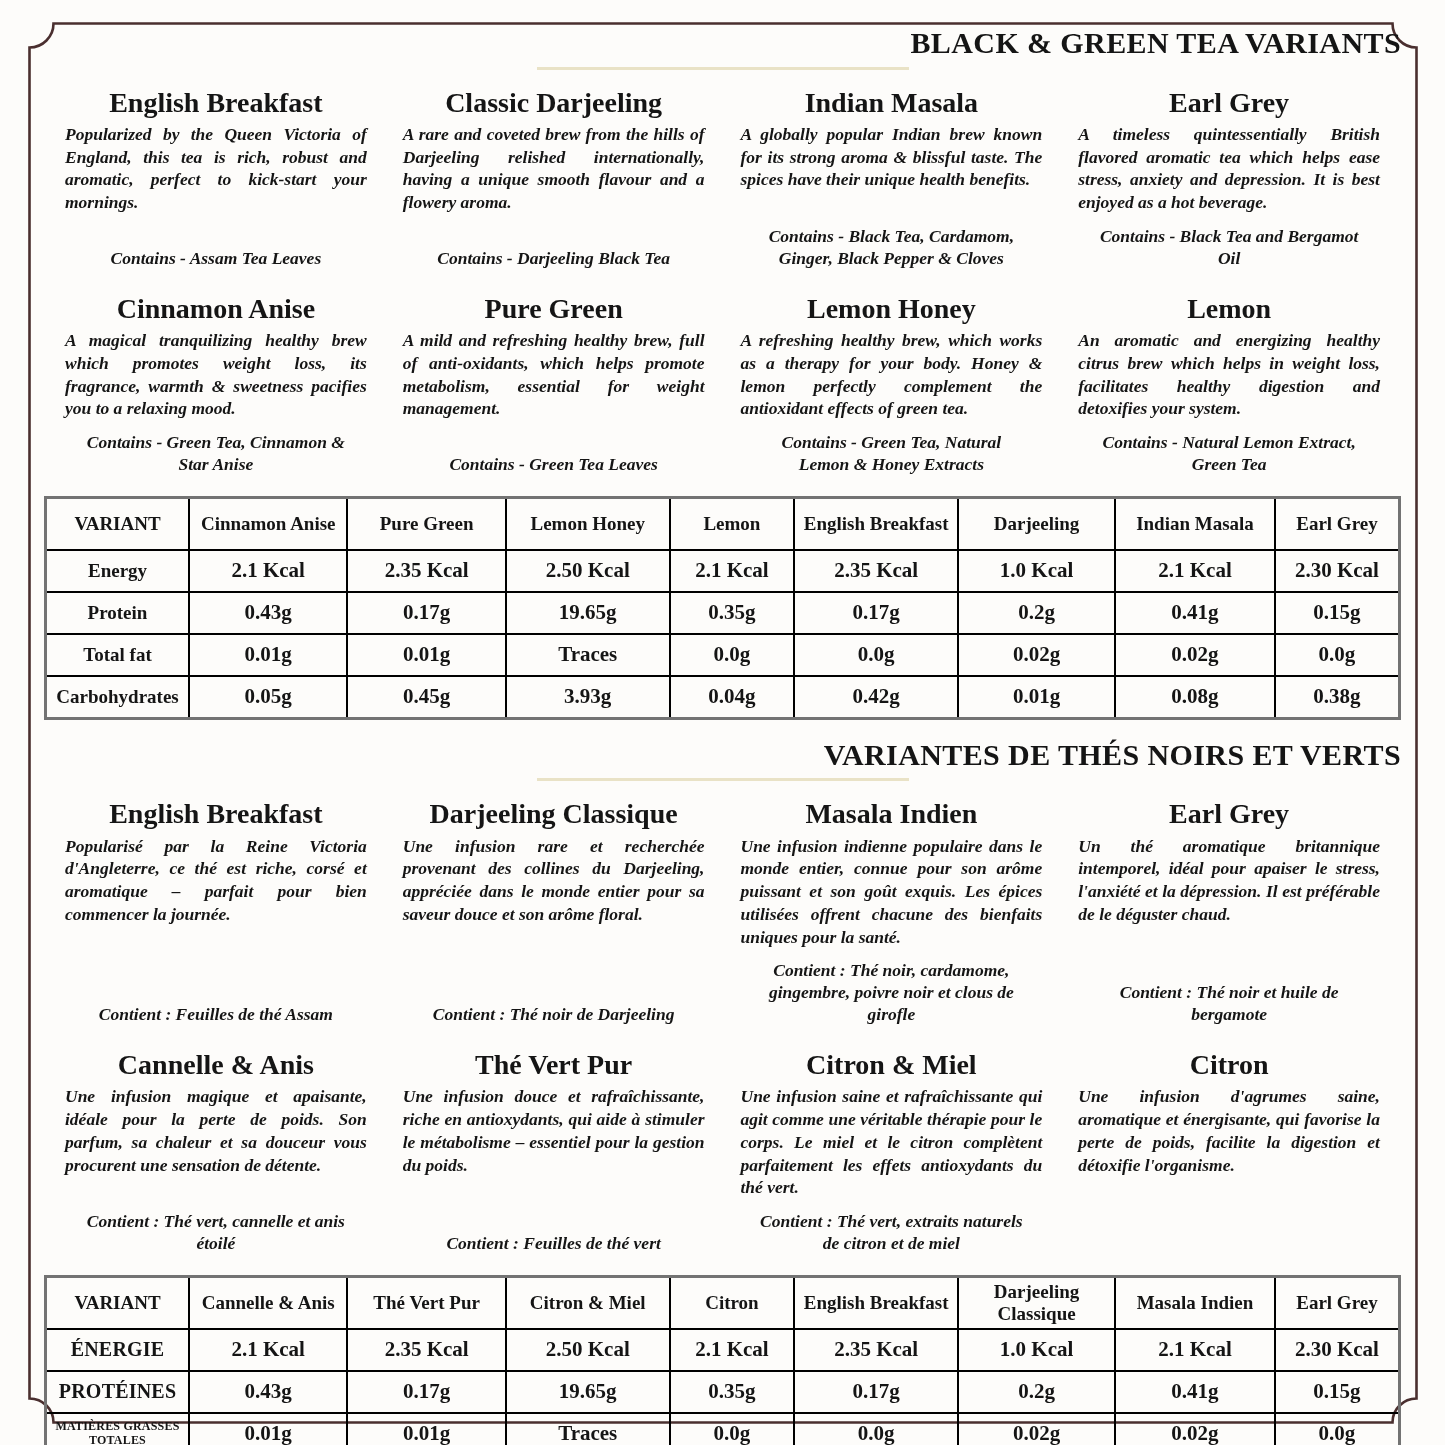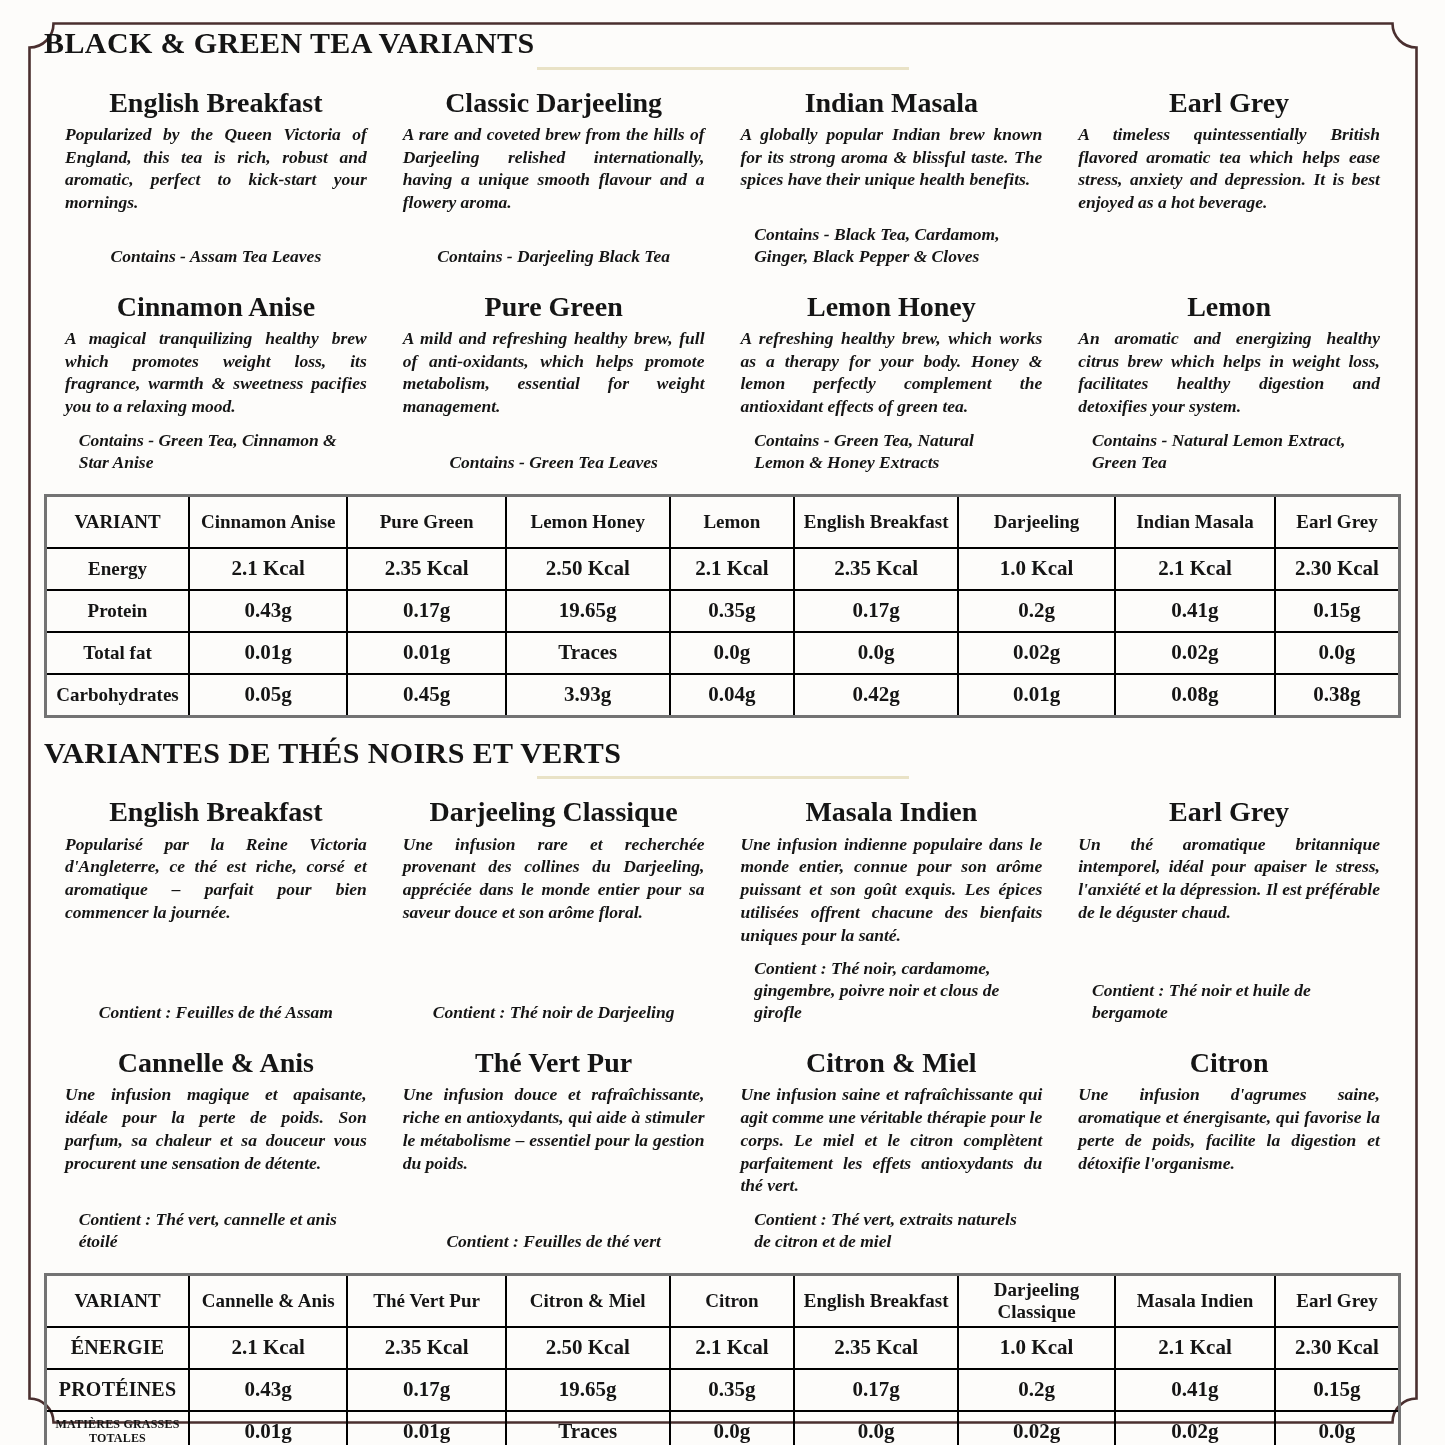--- a/index.html
+++ b/index.html
@@ -8,42 +8,42 @@
     background:#fdfcfa;
     font-family:"Liberation Serif", serif;
     color:#151515;
     -webkit-font-smoothing:antialiased;
   }
   .canvas{position:relative;width:1445px;height:1445px;overflow:hidden;}
   .frame{position:absolute;left:0;top:0;width:1445px;height:1445px;pointer-events:none;}
   .content{position:absolute;left:44px;right:44px;top:26px;}
 
   .section-title{
-    font-size:30px;font-weight:bold;text-align:left;
+    font-size:30px;font-weight:bold;text-align:right;
     letter-spacing:0.4px;margin:0;line-height:1.15;
   }
   .title-underline{width:372px;height:3px;margin:6px auto 10px;}
 
   .cards-grid{
     display:grid;grid-template-columns:repeat(4,1fr);
     column-gap:26px;row-gap:6px;
     padding:0 16px;margin:6px 0 10px;
   }
   .card{display:flex;flex-direction:column;min-height:198px;}
   .card-title{
     font-size:28px;font-weight:bold;text-align:center;
     margin:8px 0 6px;line-height:1.05;
   }
   .card-desc{
     font-size:17.5px;font-weight:bold;font-style:italic;
     text-align:justify;line-height:1.3;margin:0;padding:0 5px;
   }
   .card-contains{
     font-size:17.5px;font-weight:bold;font-style:italic;
-    text-align:left;line-height:1.25;
+    text-align:center;line-height:1.25;
     margin:auto auto 10px;max-width:88%;padding-top:12px;
   }
 
   .nutrition-table{
     width:100%;border-collapse:collapse;
     margin:6px 0 18px;
     border:3px solid #737373;
     table-layout:fixed;
   }
   .nutrition-table th,.nutrition-table td{
@@ -84,20 +84,21 @@
             <p class="card-contains">Contains - Darjeeling Black Tea</p>
           </div>
           <div class="card">
             <h2 class="card-title">Indian Masala</h2>
             <p class="card-desc">A globally popular Indian brew known for its strong aroma &amp; blissful taste. The spices have their unique health benefits.</p>
             <p class="card-contains">Contains - Black Tea, Cardamom, Ginger, Black Pepper &amp; Cloves</p>
           </div>
           <div class="card">
             <h2 class="card-title">Earl Grey</h2>
             <p class="card-desc">A timeless quintessentially British flavored aromatic tea which helps ease stress, anxiety and depression. It is best enjoyed as a hot beverage.</p>
+            <p class="card-contains">Contains - Black Tea and Bergamot Oil</p>
           </div>
           <div class="card">
             <h2 class="card-title">Cinnamon Anise</h2>
             <p class="card-desc">A magical tranquilizing healthy brew which promotes weight loss, its fragrance, warmth &amp; sweetness pacifies you to a relaxing mood.</p>
             <p class="card-contains">Contains - Green Tea, Cinnamon &amp; Star Anise</p>
           </div>
           <div class="card">
             <h2 class="card-title">Pure Green</h2>
             <p class="card-desc">A mild and refreshing healthy brew, full of anti-oxidants, which helps promote metabolism, essential for weight management.</p>
             <p class="card-contains">Contains - Green Tea Leaves</p>

